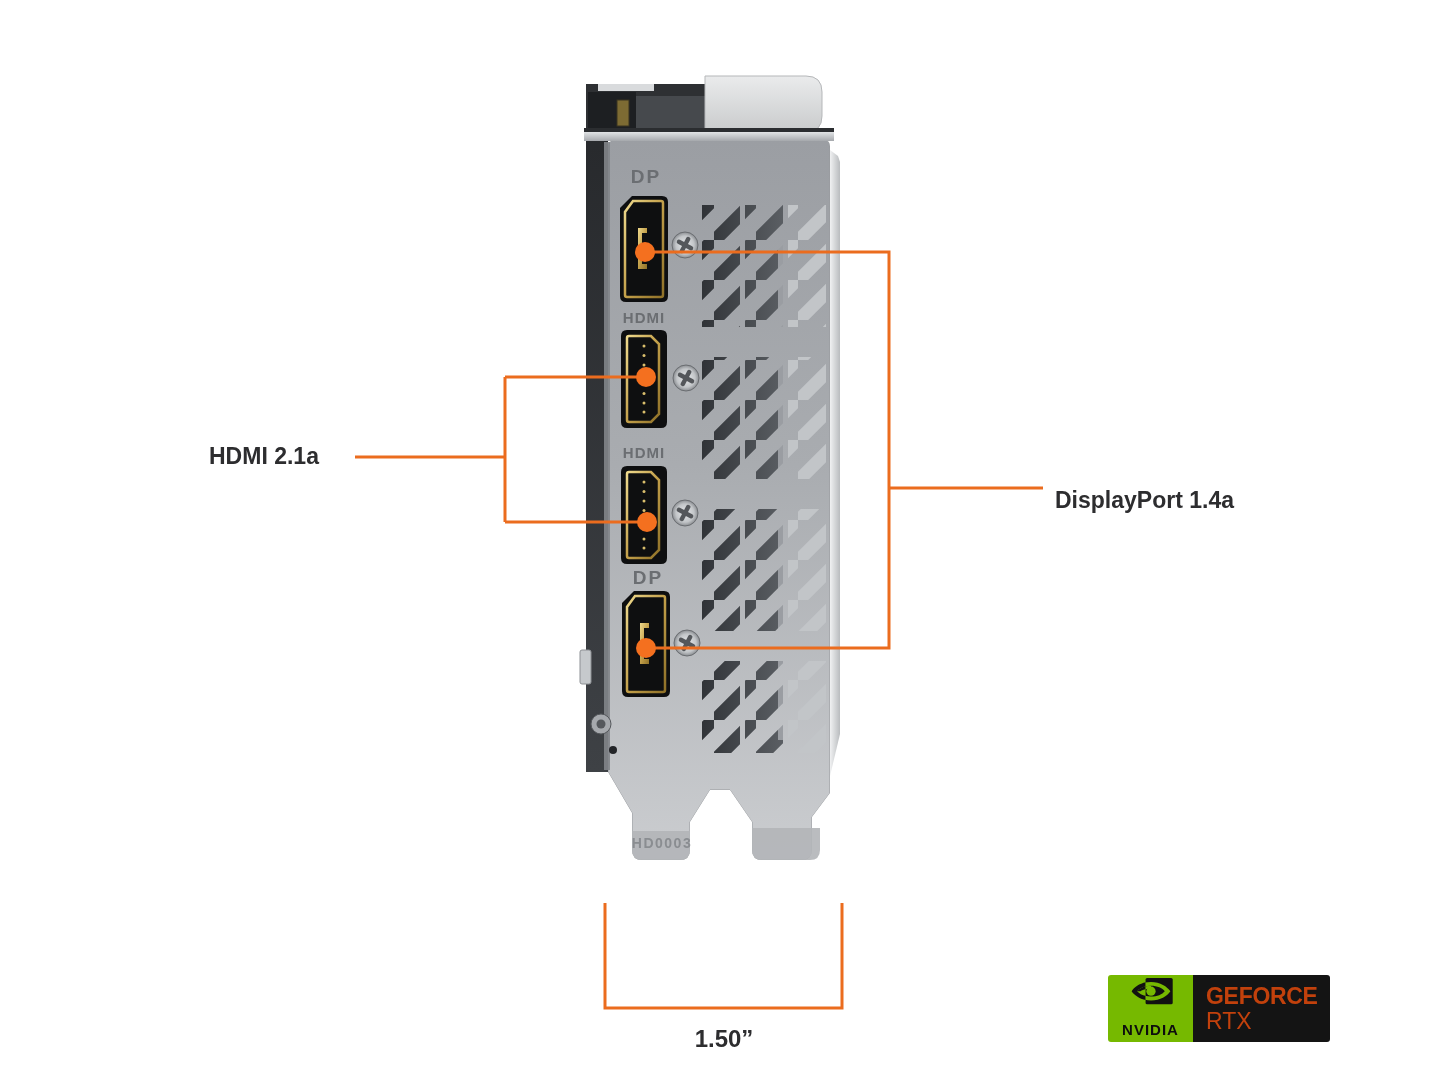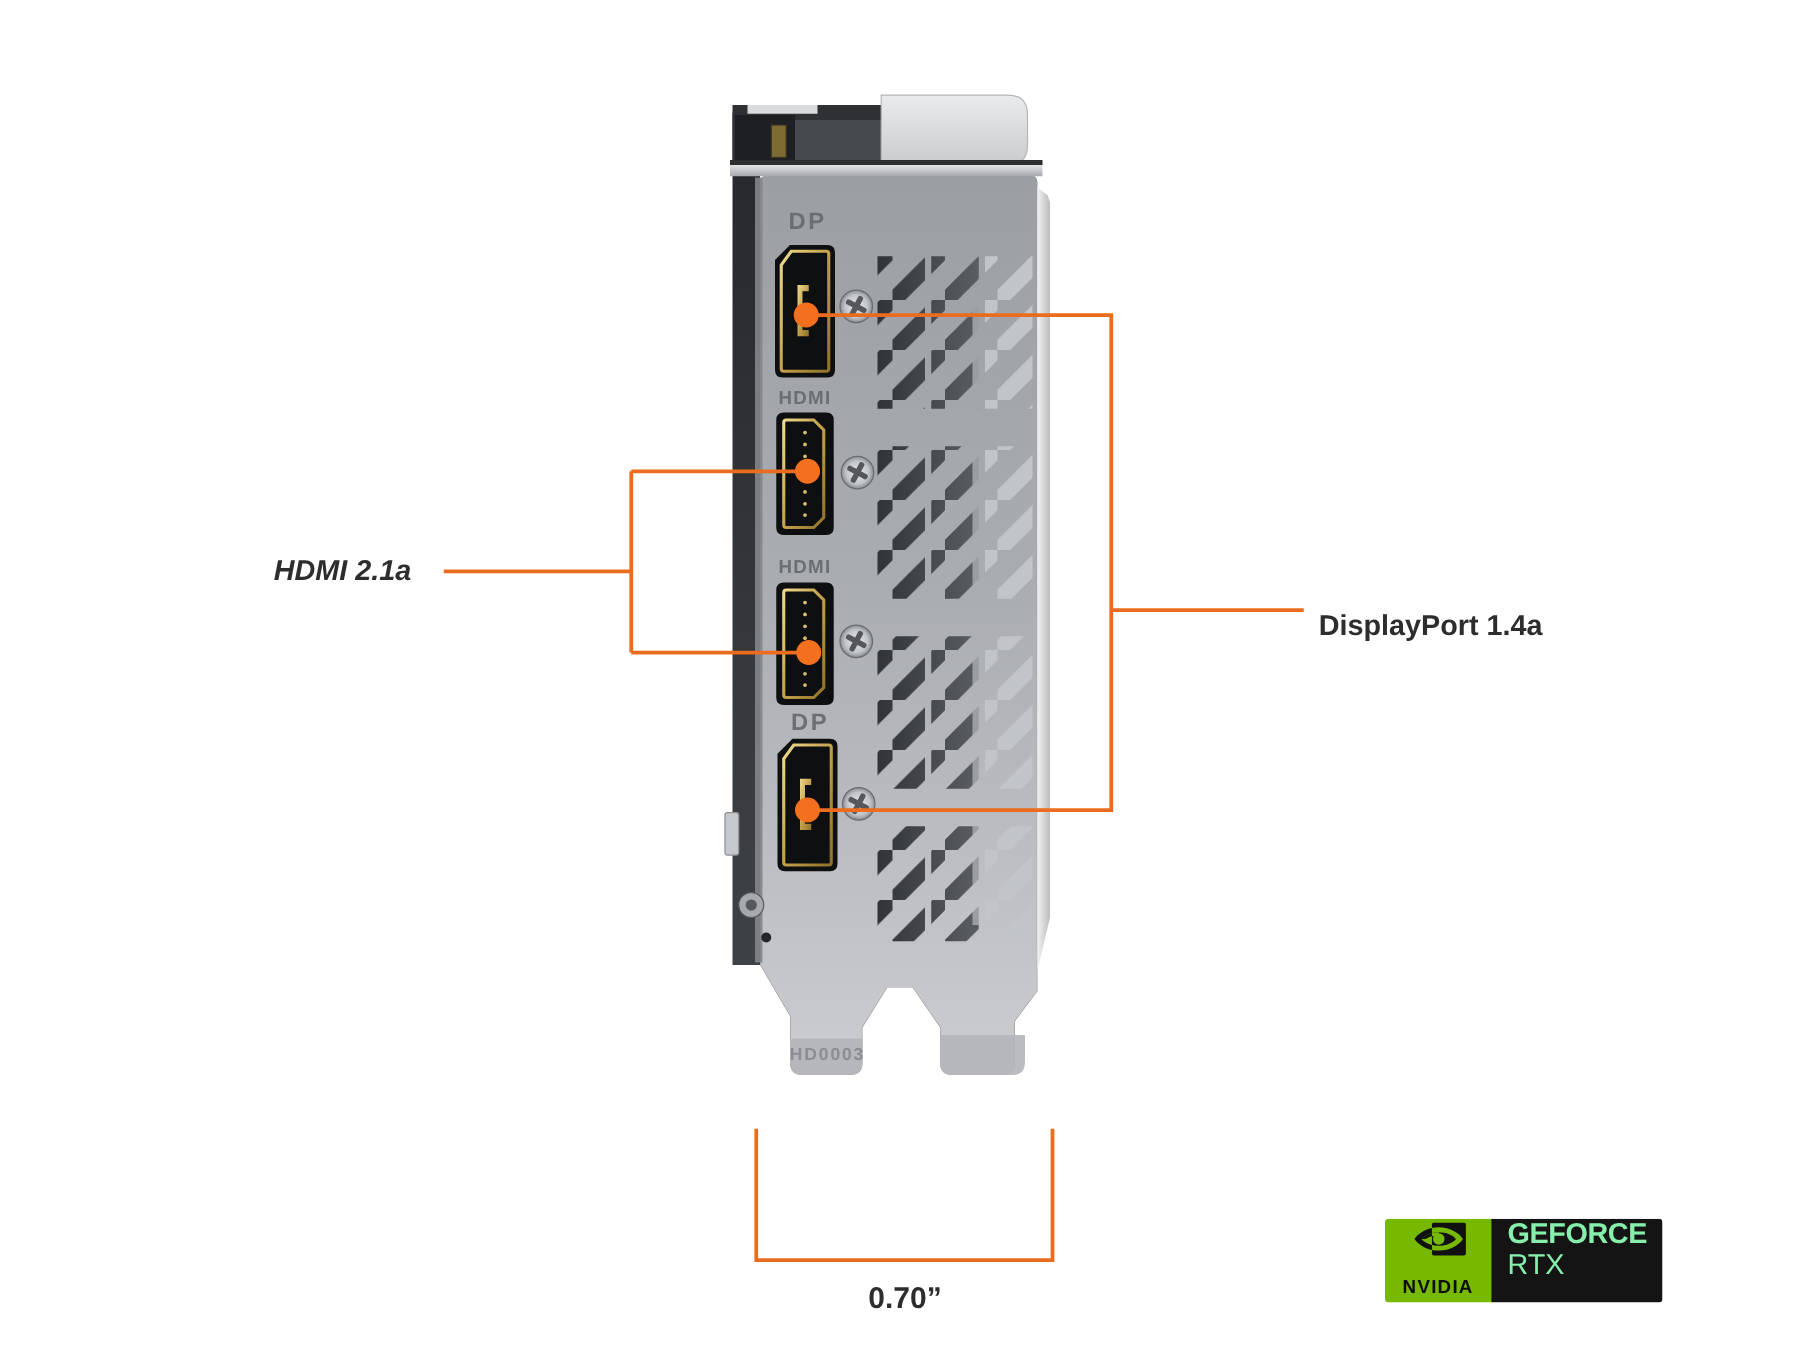--- a/index.html
+++ b/index.html
@@ -4,32 +4,32 @@
 <style>
   html,body{margin:0;padding:0;background:#fff;}
   .stage{position:relative;width:1445px;height:1084px;background:#fff;overflow:hidden;
          font-family:"Liberation Sans",sans-serif;}
   .art{position:absolute;left:0;top:0;}
   .art text{font-family:"Liberation Sans",sans-serif;font-weight:bold;}
   .plabel-lg{font-size:19px;fill:#6B6E72;letter-spacing:2px;}
   .plabel-sm{font-size:15px;fill:#6B6E72;letter-spacing:1px;}
   .marking{font-size:14px;fill:#8A8D91;letter-spacing:1.5px;}
   .callout-label{position:absolute;font-weight:bold;color:#2D2D2F;font-size:23px;white-space:nowrap;}
-  #hdmi-label{left:179px;top:443px;width:150px;text-align:right;font-style:italic;}
+  #hdmi-label{left:209px;top:443px;width:150px;text-align:left;}
   #dp-label{left:1055px;top:487px;}
   #size-label{left:634px;top:1025px;width:180px;text-align:center;font-size:24px;}
   .badge{position:absolute;left:1108px;top:975px;width:222px;height:67px;display:flex;
          border-radius:3px;overflow:hidden;}
   .badge-green{width:85px;background:#76B900;display:flex;flex-direction:column;
                align-items:center;justify-content:center;gap:12px;}
   .nvidia-eye{width:56px;height:36px;margin-top:3px;}
   .nvidia-word{font-weight:bold;font-size:15px;color:#0D0D0D;letter-spacing:1px;line-height:1;
                margin-top:1px;margin-bottom:5px;}
-  .badge-black{flex:1;background:#141414;color:#86efac;display:flex;flex-direction:column;
-               padding-left:13px;gap:2px;}
+  .badge-black{flex:1;background:#141414;color:#c2410c;display:flex;flex-direction:column;
+               justify-content:center;padding-left:13px;gap:2px;}
   .geforce{font-weight:bold;font-size:23px;line-height:1;letter-spacing:-0.3px;}
   .rtx{font-weight:normal;font-size:23px;line-height:1;letter-spacing:0px;}
 </style>
 </head>
 <body>
 
 <div class="stage">
 
   <svg class="art" width="1445" height="1084" viewBox="0 0 1445 1084">
     <defs>
@@ -191,21 +191,21 @@
     <g fill="#F4701F">
       <circle cx="645" cy="252" r="10"></circle>
       <circle cx="646" cy="377" r="10"></circle>
       <circle cx="647" cy="522" r="10"></circle>
       <circle cx="646" cy="648" r="10"></circle>
     </g>
   </svg>
 
   <div class="callout-label" id="hdmi-label">HDMI 2.1a</div>
   <div class="callout-label" id="dp-label">DisplayPort 1.4a</div>
-  <div class="callout-label" id="size-label">0.70”</div>
+  <div class="callout-label" id="size-label">1.50”</div>
 
   <div class="badge">
     <div class="badge-green">
       <svg class="nvidia-eye" viewBox="0 0 56 40">
         <defs>
           <clipPath id="eyeL">
               <rect x="0" y="0" width="21" height="40"></rect>
             </clipPath>
           <clipPath id="eyeR">
               <rect x="21" y="0" width="35" height="40"></rect>

